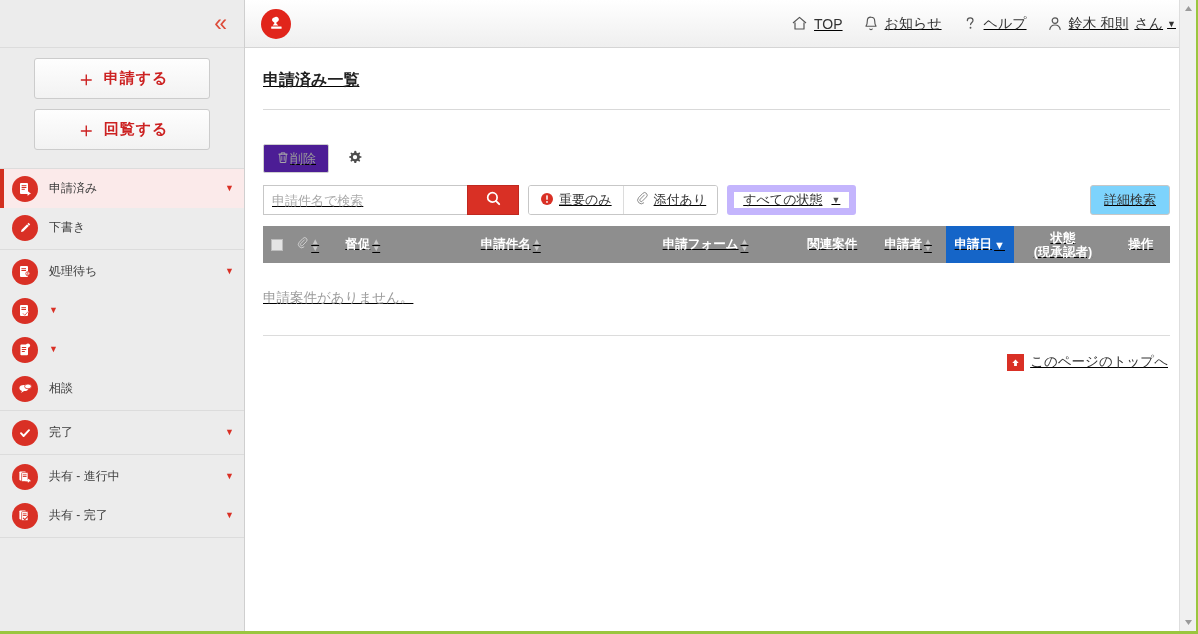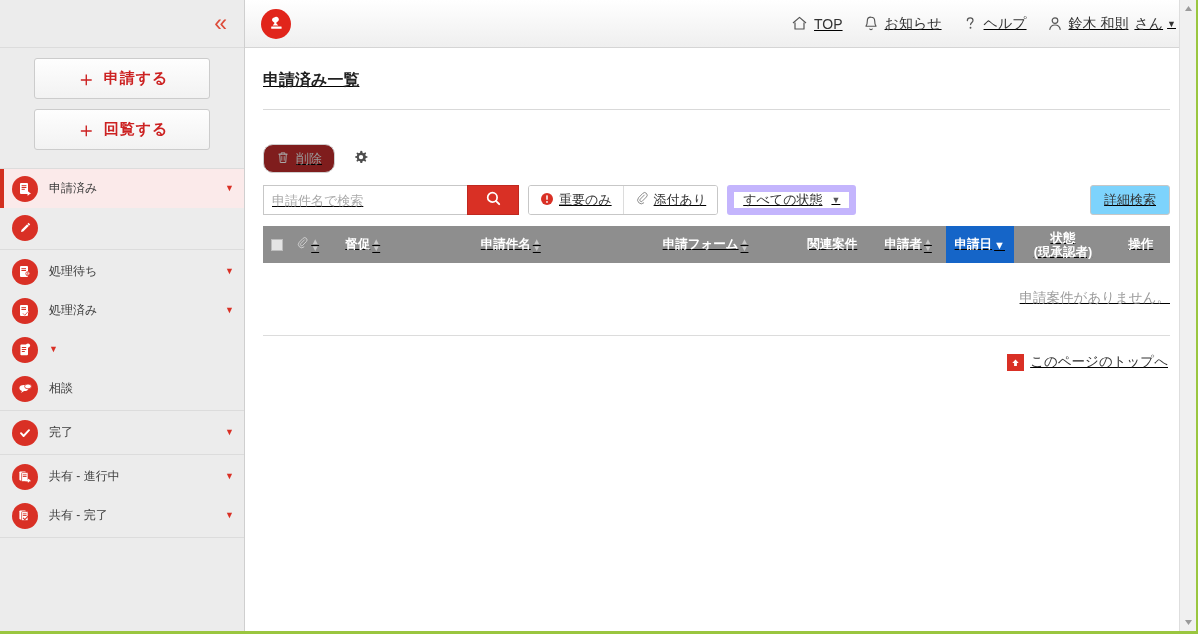--- a/index.html
+++ b/index.html
@@ -172,26 +172,25 @@
   }
   .toolbar {
     display: flex;
     align-items: center;
     padding: 18px 0 12px 0;
     gap: 16px;
   }
   .btn-delete {
     display: inline-flex;
     align-items: center;
-    gap: 6px;
     height: 29px;
     padding: 0 12px;
-    background: #7f1d1d;
+    background: #4c1d95;
     border: 1px solid #cfcfcf;
-    border-radius: 10px;
+    border-radius: 2px;
     color: #9a9a9a;
     font-size: 13px;
     cursor: default;
   }
   .gear-btn { cursor: pointer; display: flex; align-items: center; }
 
   .searchrow {
     display: flex;
     align-items: center;
     padding-bottom: 11px;
@@ -275,21 +274,21 @@
     white-space: nowrap;
   }
   table.grid thead th.sorted { background: #1565c8; }
   th .thwrap { display: flex; align-items: center; justify-content: center; gap: 2px; }
   th.left .thwrap { justify-content: flex-start; padding-left: 4px; }
   .sorticon { display: inline-flex; flex-direction: column; line-height: 0; }
   .sorticon span { font-size: 8px; line-height: 7px; color: #c9c9c9; }
   .sorticon.desc span.dn { color: #ffffff; font-size: 11px; line-height: 8px; }
   .th-two { line-height: 1.12; text-align: center; }
   .empty-row td {
-    text-align: right;
+    text-align: left;
     color: #9b9b9b;
     font-size: 13.5px;
     padding: 26px 0 28px 0;
     border-bottom: 1px solid #dcdcdc;
   }
   .backtotop {
     display: flex;
     justify-content: flex-end;
     align-items: center;
     padding: 17px 2px 0 0;
@@ -362,20 +361,21 @@
         <span class="nav-label">申請済み</span>
         <span class="nav-caret">▼</span>
       </div>
       <div class="nav-item">
         <span class="nav-icon">
           <svg width="16" height="16" viewBox="0 0 16 16">
               <path d="M11.6 2.8l1.6 1.6-7 7-2.2.6.6-2.2z" fill="#fff"></path>
               <path d="M10.3 4.1l1.6 1.6" stroke="#d93025" stroke-width="0.9"></path>
             </svg>
         </span>
+        <span class="nav-label">下書き</span>
         <span class="nav-caret"></span>
       </div>
     </div>
 
     <div class="nav-group">
       <div class="nav-item">
         <span class="nav-icon">
           <svg width="16" height="16" viewBox="0 0 16 16">
               <rect x="3" y="2" width="8" height="11" rx="1" fill="#fff"></rect>
               <rect x="4.4" y="4.2" width="4.6" height="1" fill="#d93025"></rect>
@@ -391,21 +391,20 @@
       <div class="nav-item">
         <span class="nav-icon">
           <svg width="16" height="16" viewBox="0 0 16 16">
               <rect x="3" y="2" width="8" height="11" rx="1" fill="#fff"></rect>
               <rect x="4.4" y="4.2" width="4.6" height="1" fill="#d93025"></rect>
               <rect x="4.4" y="6" width="4.6" height="1" fill="#d93025"></rect>
               <path d="M6.2 10.6l1.6 1.7 3-3.4" stroke="#fff" stroke-width="1.6" fill="none" stroke-linecap="round" stroke-linejoin="round"></path>
               <path d="M6.2 10.6l1.6 1.7 3-3.4" stroke="#d93025" stroke-width="0.7" fill="none" stroke-linecap="round" stroke-linejoin="round"></path>
             </svg>
         </span>
-        <span class="nav-label">処理済み</span>
         <span class="nav-caret">▼</span>
       </div>
       <div class="nav-item">
         <span class="nav-icon">
           <svg width="16" height="16" viewBox="0 0 16 16">
               <rect x="3.4" y="2.6" width="7.6" height="10.6" rx="1" fill="#fff"></rect>
               <rect x="4.8" y="5" width="4.4" height="1" fill="#d93025"></rect>
               <rect x="4.8" y="7" width="4.4" height="1" fill="#d93025"></rect>
               <rect x="4.8" y="9" width="3" height="1" fill="#d93025"></rect>
               <circle cx="11" cy="3.6" r="2.1" fill="#fff"></circle>

